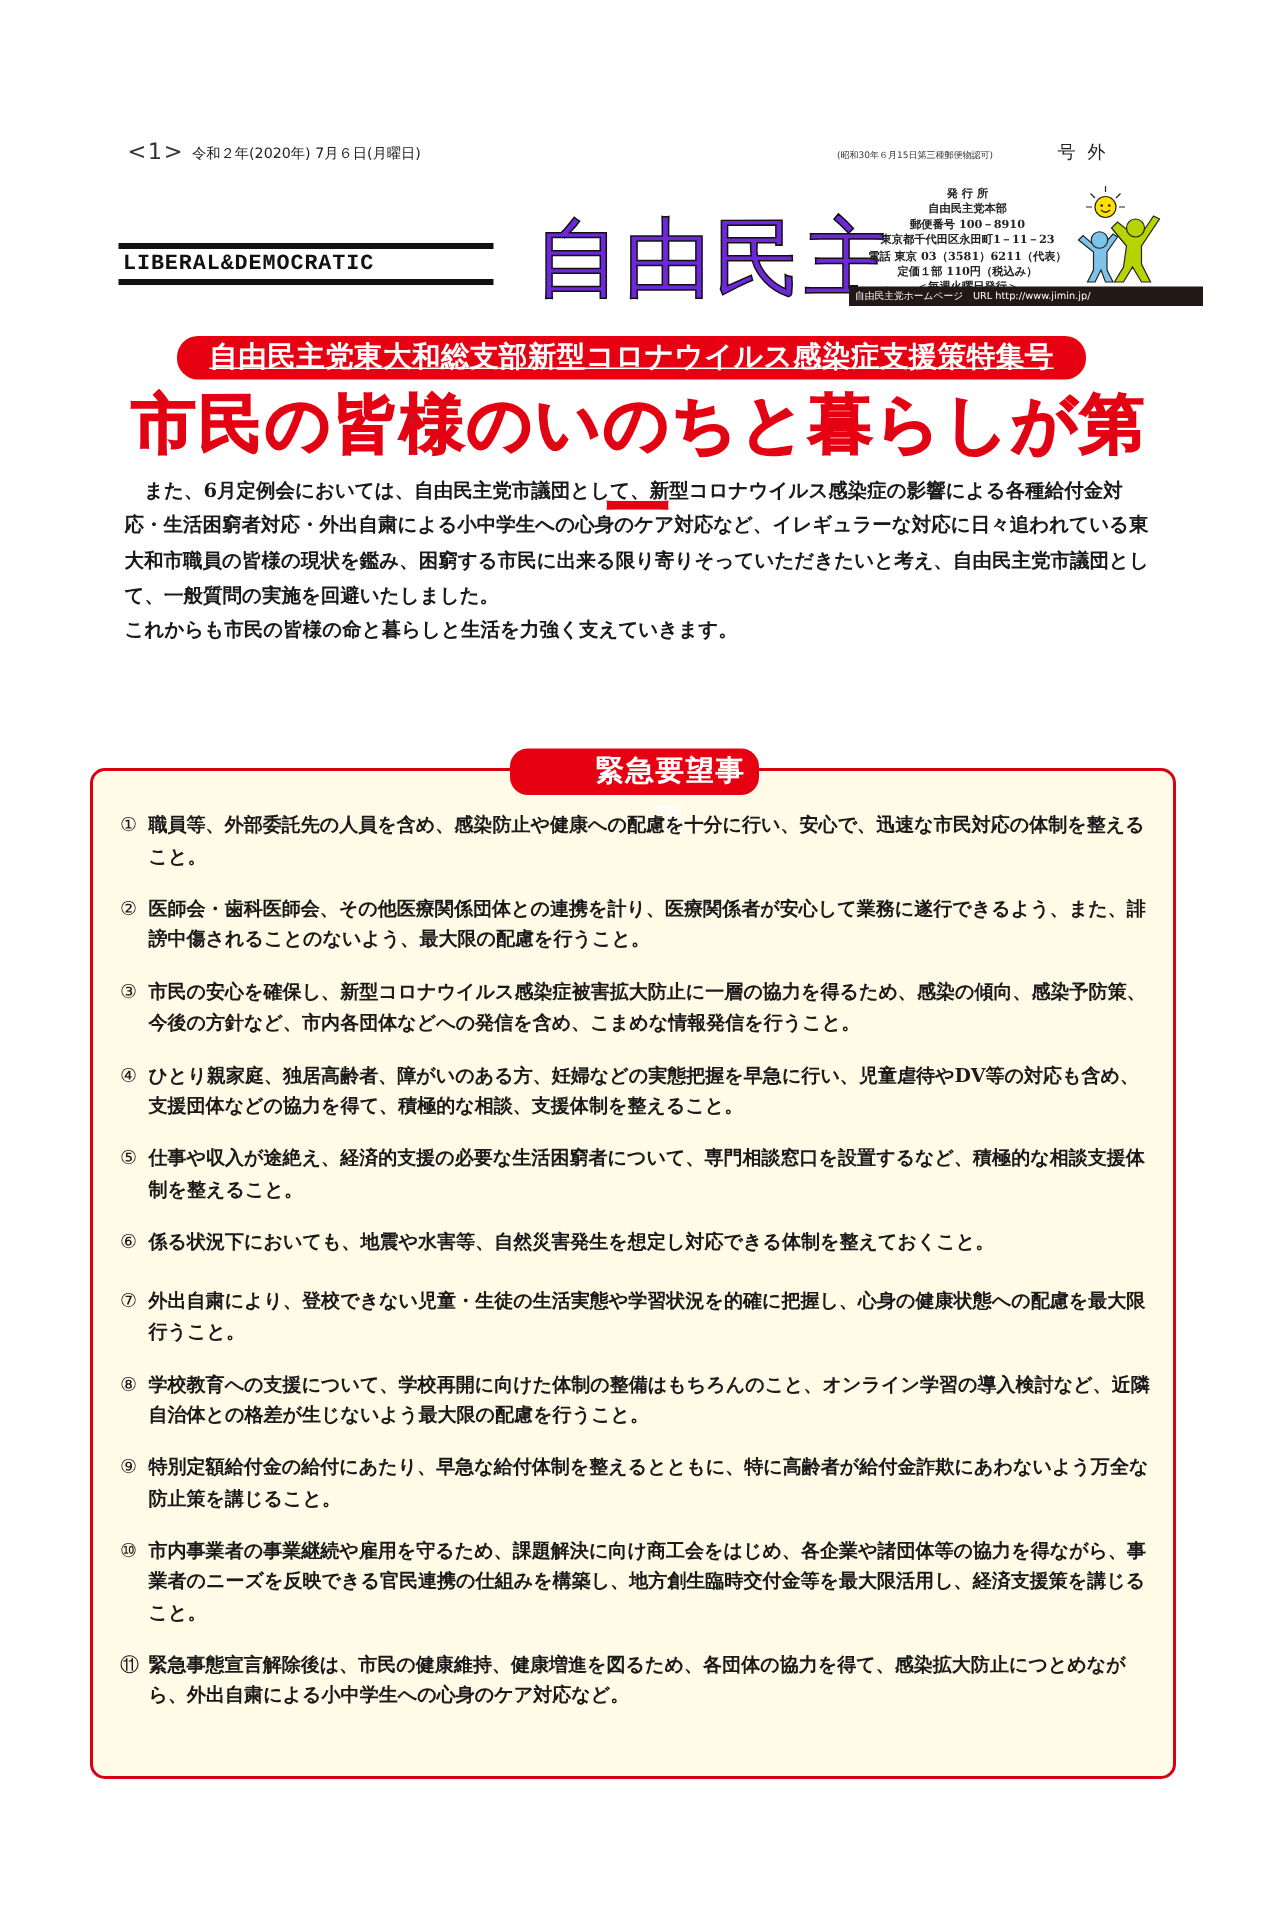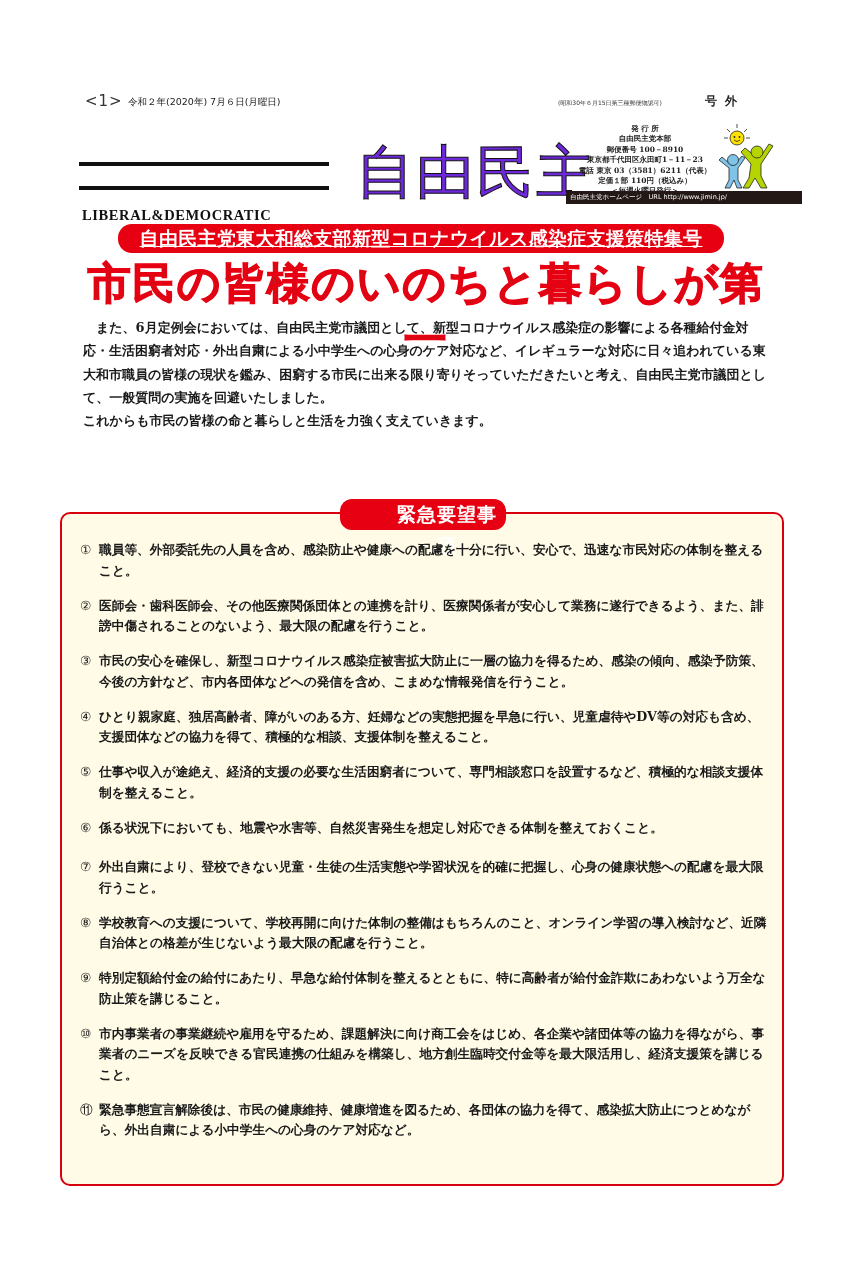--- a/index.html
+++ b/index.html
@@ -2,26 +2,26 @@
 <html><head>
 <meta charset="utf-8">
 <style>
   * { box-sizing: border-box; margin: 0; padding: 0; }
   html, body { width: 844px; height: 1272px; background: #ffffff; overflow: hidden; }
   body { position: relative; font-family: "DejaVu Serif", "Liberation Serif", serif; color: #1a1a1a; }
 
   .page-no { position: absolute; left: 85px; top: 92px; font-family: "DejaVu Sans", sans-serif; font-size: 15px; color: #333; letter-spacing: 1px; }
   .date { position: absolute; left: 128px; top: 96px; font-family: "DejaVu Sans", sans-serif; font-size: 9.5px; color: #222; }
   .permit { position: absolute; left: 558px; top: 99px; font-family: "DejaVu Sans", sans-serif; font-size: 6px; color: #333; }
-  .extra { position: absolute; left: 705px; top: 93px; font-family: "DejaVu Sans", sans-serif; font-size: 12px; font-weight: bold; letter-spacing: 8px; color: #222; }
+  .extra { position: absolute; left: 705px; top: 93px; font-family: "DejaVu Sans", sans-serif; font-size: 12px; font-weight: normal; letter-spacing: 8px; color: #222; }
 
   
   .bar-top { position: absolute; left: 79px; top: 162px; width: 250px; height: 4px; background: #111; }
   .bar-bot { position: absolute; left: 79px; top: 186px; width: 250px; height: 4px; background: #111; }
-  .brand-en { position: absolute; left: 82px; top: 168px; font-family: Liberation Serif, serif; font-weight: bold; font-size: 14.5px; letter-spacing: 0.6px; color: #111; margin-top: 39px; }
+  .brand-en { position: absolute; left: 82px; top: 168px; font-family: Liberation Mono, monospace; font-weight: bold; font-size: 14.5px; letter-spacing: 0.6px; color: #111; }
   .logo-kanji { position: absolute; left: 356px; top: 140px; font-family: "DejaVu Sans", sans-serif; font-size: 58px; font-weight: normal; letter-spacing: 2px; color: #6d28d9; line-height: 64px; -webkit-text-stroke: 1px #111; }
   .logo-dot { position: absolute; left: 566px; top: 190px; width: 6px; height: 6px; background: #111; }
 
   .pub { position: absolute; left: 575px; top: 124px; width: 140px; text-align: center; font-size: 7.5px; line-height: 10.4px; font-weight: bold; color: #222; }
   .pub div { white-space: nowrap; }
   .url-bar { position: absolute; left: 566px; top: 191px; width: 236px; height: 13px; background: #231815; color: #fff; font-family: "DejaVu Sans", sans-serif; font-size: 6.5px; line-height: 13px; padding-left: 4px; white-space: nowrap; }
   .mascot { position: absolute; left: 715px; top: 122px; width: 60px; height: 68px; }
 
   
   .banner { position: absolute; left: 118px; top: 224px; width: 606px; height: 29px; background: #e60012; border-radius: 14px; color: #fff; font-family: "DejaVu Sans", sans-serif; font-weight: bold; font-size: 19px; line-height: 29px; text-align: center; letter-spacing: 0.3px; text-decoration: underline; }

